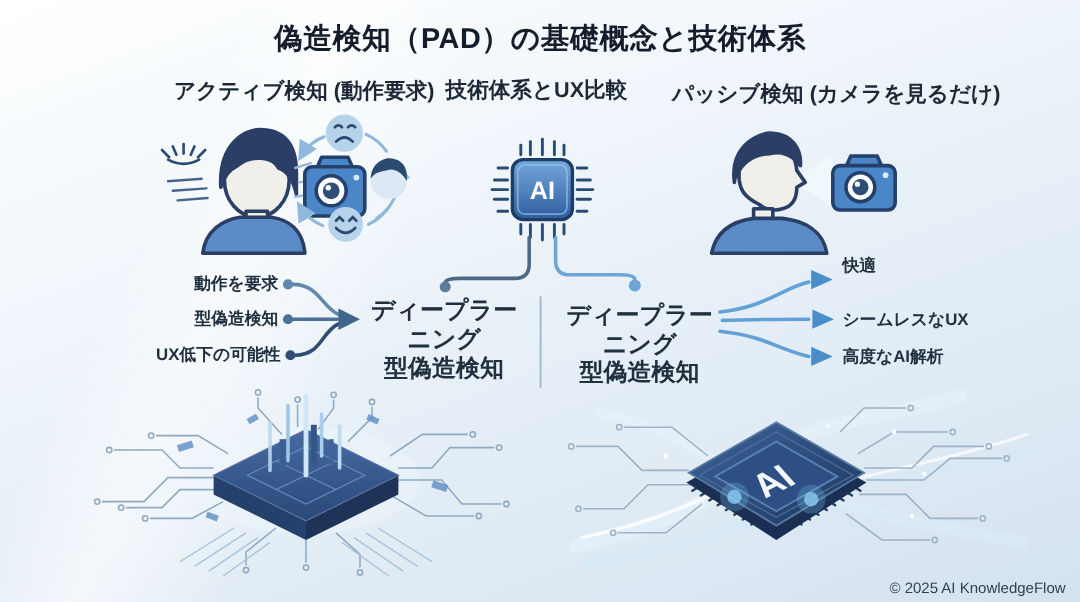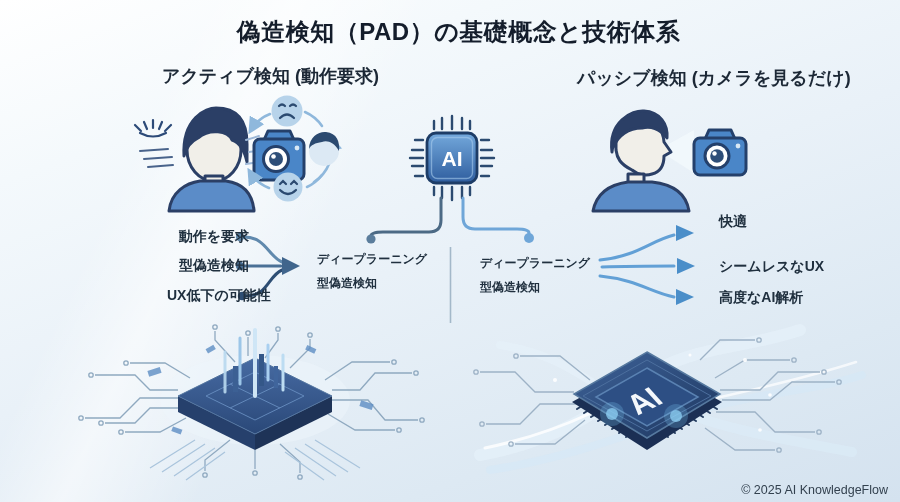--- a/index.html
+++ b/index.html
@@ -3,30 +3,30 @@
 <meta charset="utf-8">
 <style>
   html,body{margin:0;padding:0;}
   body{font-family:"Liberation Sans","DejaVu Sans",sans-serif;}
   #stage{
     position:relative;width:900px;height:502px;overflow:hidden;
     background:
       linear-gradient(115deg, rgba(255,255,255,0) 18%, rgba(255,255,255,.55) 26%, rgba(255,255,255,0) 38%),
       linear-gradient(160deg,#ffffff 0%,#f4f9fc 22%,#e9f1f8 50%,#dde9f3 78%,#d4e2ef 100%);
   }
-  .abs{position:absolute;padding-left:17px;}
+  .abs{position:absolute;}
   .title{
     left:0;right:0;top:16px;text-align:center;
     font-size:24px;font-weight:700;color:#141d2b;letter-spacing:.5px;
   }
   .colhead{font-size:18px;font-weight:700;color:#1c2836;white-space:nowrap;}
   .colhead.center{text-align:center;line-height:22px;}
   .item{font-size:14px;font-weight:700;color:#20303f;white-space:nowrap;}
   .item.right-align{text-align:right;width:102px;}
-  .dl-label{width:140px;text-align:left;font-size:12px;font-weight:700;color:#20303f;line-height:24px;}
+  .dl-label{width:140px;text-align:center;font-size:20px;font-weight:700;color:#20303f;line-height:24px;}
   .copyright{right:12px;bottom:5px;font-size:12.5px;color:#33414f;text-align:right;}
   svg{position:absolute;left:0;top:0;}
   svg text{font-family:"Liberation Sans","DejaVu Sans",sans-serif;}
 </style>
 </head>
 <body>
 
 <div id="stage">
 
   <svg width="900" height="502" viewBox="0 0 900 502">
@@ -329,27 +329,28 @@
         <text transform="rotate(-26) skewX(16)" x="0" y="9" text-anchor="middle" font-size="30" font-weight="700" fill="#f4f8fc">AI</text>
       </g>
     </g>
   </svg>
 
   <div class="abs title">偽造検知（PAD）の基礎概念と技術体系</div>
 
   <div class="abs colhead" style="left:145px;top:64px;">アクティブ検知 (動作要求)</div>
 
   <div class="abs colhead center" style="left:366px;top:64px;width:162px;">
+    <div>技術体系とUX比較</div>
   </div>
 
   <div class="abs colhead" style="left:560px;top:66px;">パッシブ検知 (カメラを見るだけ)</div>
 
   <div class="abs item right-align" style="left:130px;top:228px;">動作を要求</div>
   <div class="abs item right-align" style="left:130px;top:257px;">型偽造検知</div>
-  <div class="abs item right-align" style="left:130px;top:287px;margin-left:20px;">UX低下の可能性</div>
+  <div class="abs item right-align" style="left:130px;top:287px;">UX低下の可能性</div>
 
   <div class="abs dl-label" style="left:300px;top:247px;">
     <div>ディープラーニング</div>
     <div>型偽造検知</div>
   </div>
 
   <div class="abs dl-label" style="left:463px;top:251px;">
     <div>ディープラーニング</div>
     <div>型偽造検知</div>
   </div>

